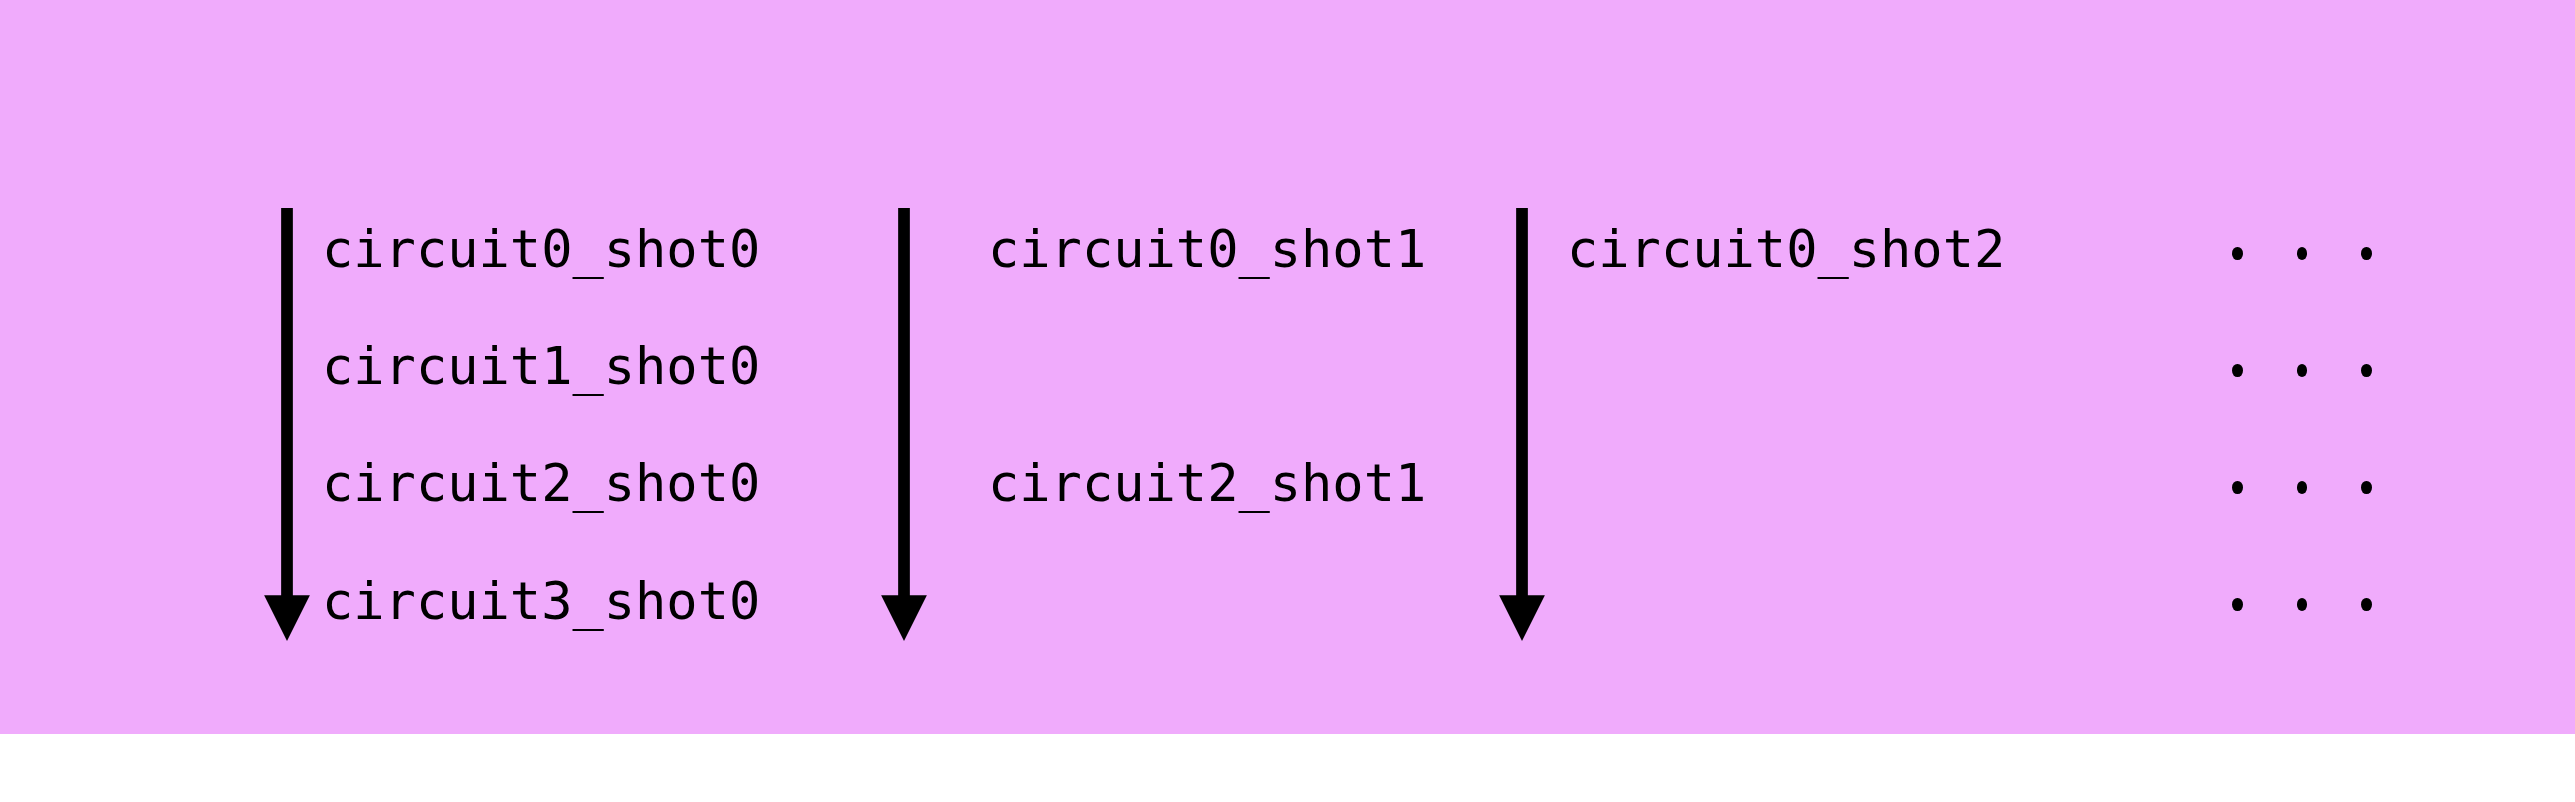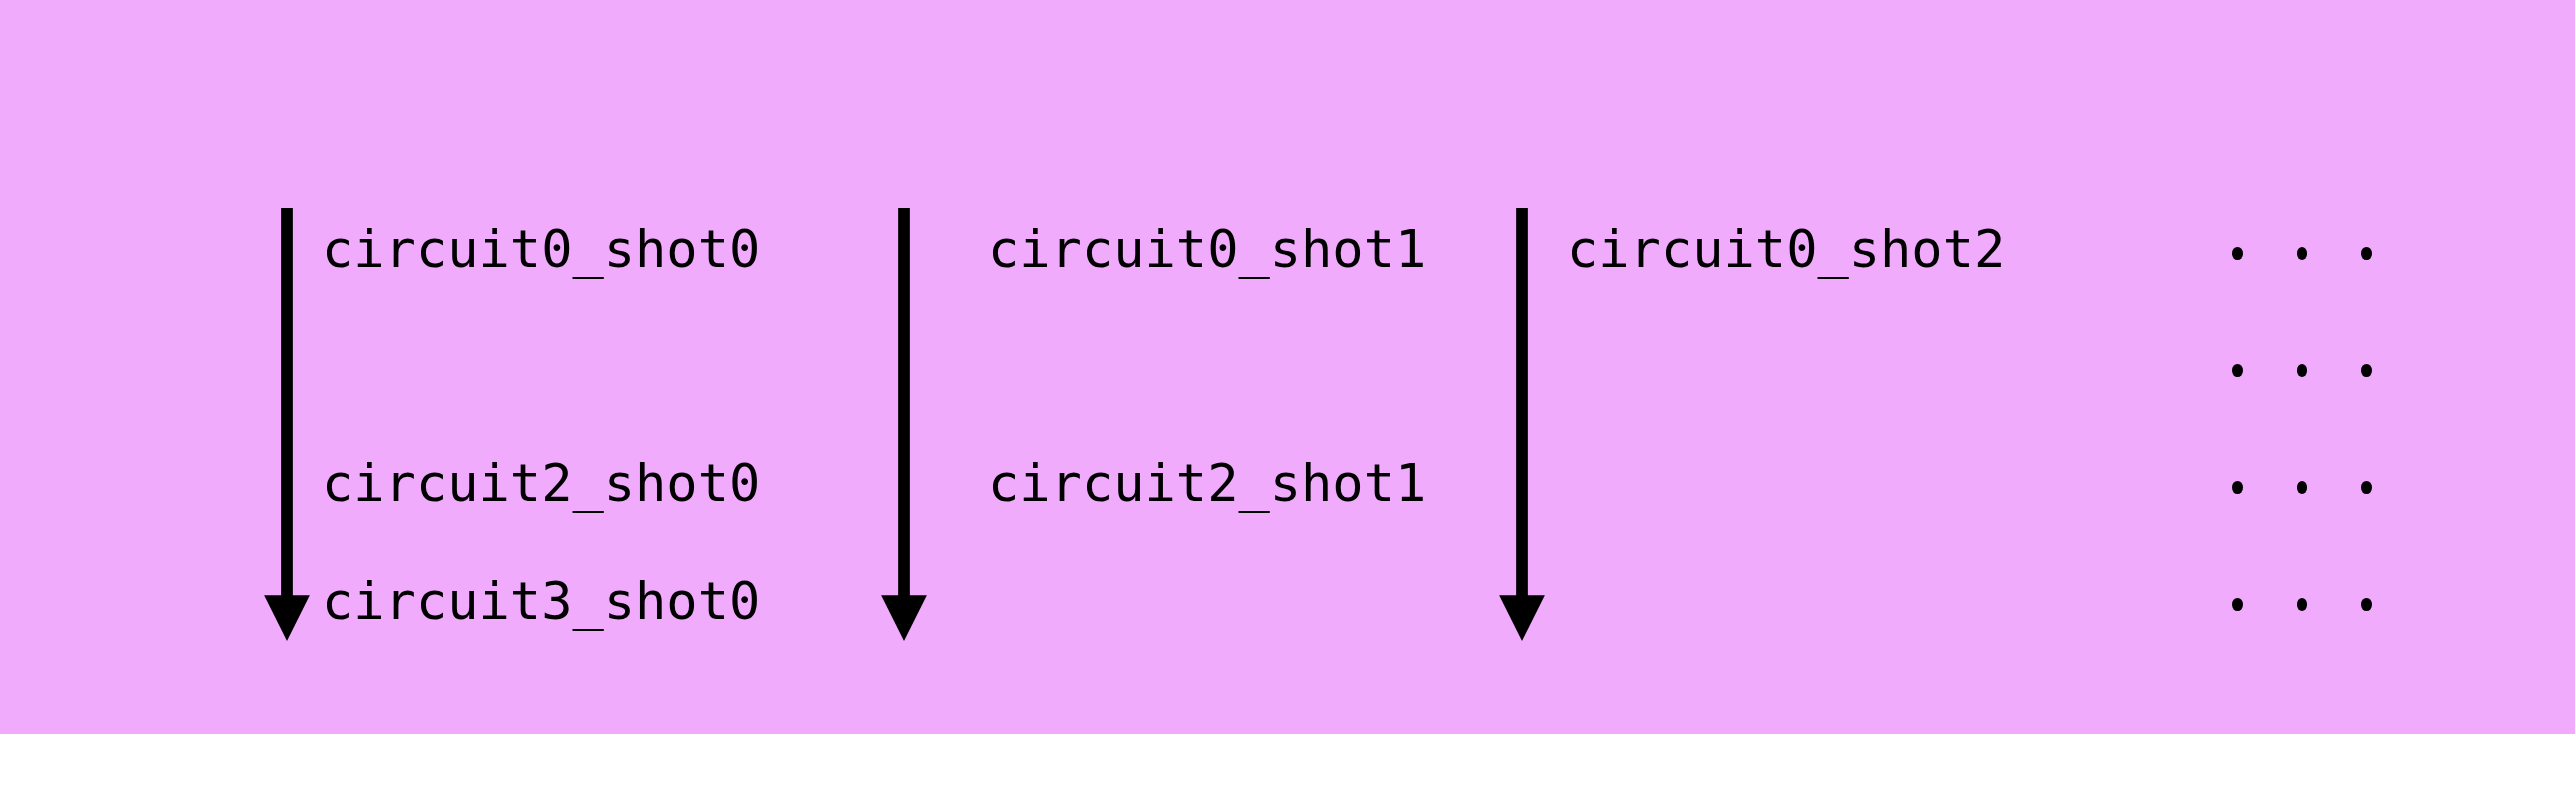--- a/index.html
+++ b/index.html
@@ -71,20 +71,21 @@
   <svg class="arrow" style="left:880px" viewBox="0 0 90 815" aria-hidden="true">
     <rect x="34" y="0" width="22" height="740" fill="#000000"></rect>
     <polygon points="2,727 88,727 45,813" fill="#000000"></polygon>
   </svg>
   <svg class="arrow" style="left:1498px" viewBox="0 0 90 815" aria-hidden="true">
     <rect x="34" y="0" width="22" height="740" fill="#000000"></rect>
     <polygon points="2,727 88,727 45,813" fill="#000000"></polygon>
   </svg>
 
   <div class="label col0 row0">circuit0_shot0</div>
+  <div class="label col0 row1">circuit1_shot0</div>
   <div class="label col0 row2">circuit2_shot0</div>
   <div class="label col0 row3">circuit3_shot0</div>
 
   <div class="label col1 row0">circuit0_shot1</div>
   <div class="label col1 row2">circuit2_shot1</div>
 
   <div class="label col2 row0">circuit0_shot2</div>
 
   <div class="dots row0">
     <span class="dot"></span>

